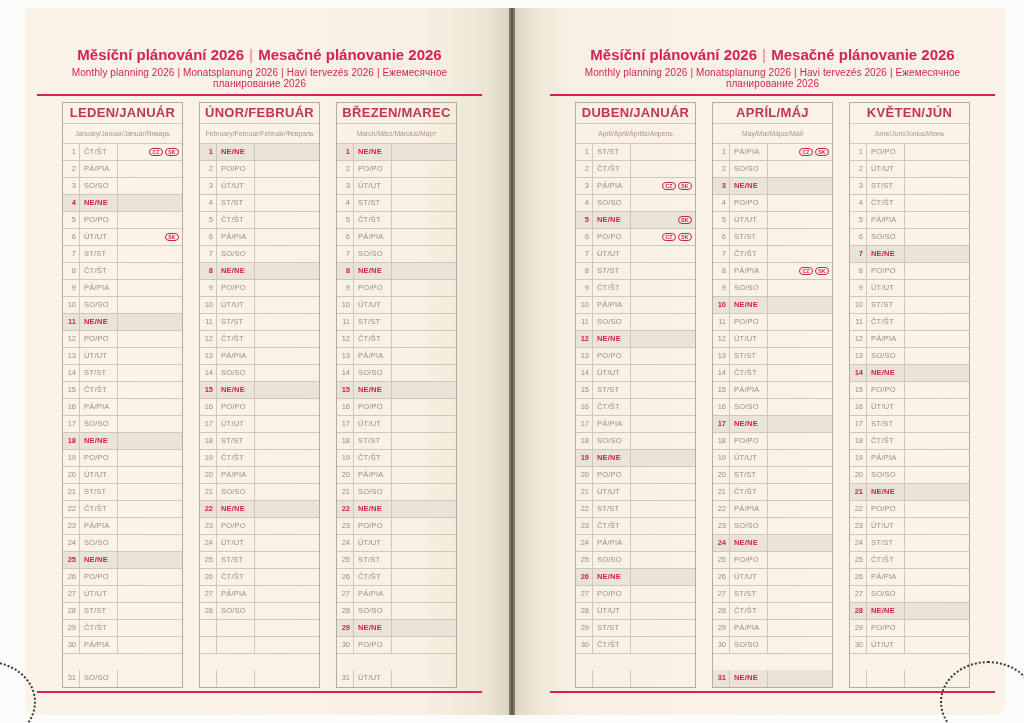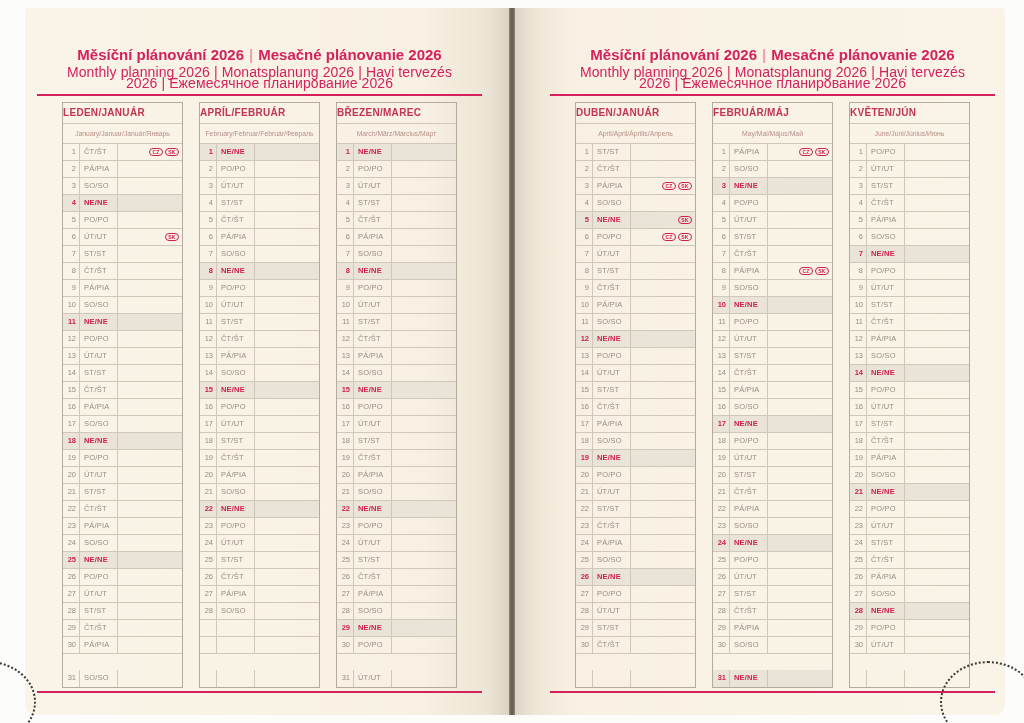--- a/index.html
+++ b/index.html
@@ -20,26 +20,26 @@
   .page-right{left:487px;width:493px;border-radius:0 3px 10px 0;
     background:linear-gradient(to right,#d9d1c0 0%,#ece5d5 4%,#f8f1e3 12%,#faf4e8 100%);}
   .spine{position:absolute;left:484px;top:0;width:6px;height:707px;
     background:linear-gradient(to right,#8d8577,var(--spine-dark) 50%,#8d8577);}
   .content{position:absolute;top:0;width:395px;}
   .page-left .content{left:37px;}
   .page-right .content{left:63px;}
   .heading{padding-top:38px;text-align:center;}
   .title{font-size:15px;font-weight:bold;color:var(--accent-pink);line-height:18px;}
   .title .title-sep{color:var(--separator-pink);font-weight:bold;padding:0 5px;}
-  .subtitle{font-size:14px;color:var(--accent-pink);margin-top:3px;line-height:11px;letter-spacing:.1px;}
+  .subtitle{font-size:10px;color:var(--accent-pink);margin-top:3px;line-height:11px;letter-spacing:.1px;}
   .rule{height:2px;background:var(--accent-pink);margin:5px -25px 0 -25px;}
   .rule-bottom{height:2px;background:var(--accent-pink);margin:3px -25px 0 -25px;}
   .tables{display:flex;justify-content:space-between;margin-top:6px;}
   .month-table{width:121px;border:1px solid var(--table-border);box-sizing:border-box;background:transparent;}
-  .month-title{height:20px;line-height:20px;text-align:left;font-size:10px;font-weight:bold;
+  .month-title{height:20px;line-height:20px;text-align:center;font-size:13px;font-weight:bold;
     color:var(--month-header-red);letter-spacing:.3px;border-bottom:1px solid var(--grid-line);}
   .month-subtitle{height:19px;line-height:19px;text-align:center;font-size:6.8px;
     color:var(--month-subtitle-rose);border-bottom:1px solid var(--grid-line);}
   .day-row{display:flex;height:17px;border-bottom:1px solid var(--grid-line);
     font-size:7.5px;color:var(--weekday-gray);box-sizing:border-box;}
   .day-row:last-child{border-bottom:none;margin-top:16px;}
   .cell-num{width:17px;text-align:right;padding-right:3px;line-height:16px;
     border-right:1px solid var(--grid-line);box-sizing:border-box;}
   .cell-day{width:38px;padding-left:4px;line-height:16px;
     border-right:1px solid var(--grid-line);box-sizing:border-box;letter-spacing:.2px;}
@@ -228,21 +228,21 @@
                 <div class="cell-notes"></div>
               </div>
               <div class="day-row">
                 <div class="cell-num">31</div>
                 <div class="cell-day">SO/SO</div>
                 <div class="cell-notes"></div>
               </div>
             </div>
         </div>
         <div class="month-table">
-          <div class="month-title">APRÍL/FEBRUÁR</div>
+          <div class="month-title">ÚNOR/FEBRUÁR</div>
           <div class="month-subtitle">February/Februar/Február/Февраль</div>
           <div class="month-rows">
               <div class="day-row sunday">
                 <div class="cell-num">1</div>
                 <div class="cell-day">NE/NE</div>
                 <div class="cell-notes"></div>
               </div>
               <div class="day-row">
                 <div class="cell-num">2</div>
                 <div class="cell-day">PO/PO</div>
@@ -734,21 +734,21 @@
                 <div class="cell-notes"></div>
               </div>
               <div class="day-row">
                 <div class="cell-num"></div>
                 <div class="cell-day"></div>
                 <div class="cell-notes"></div>
               </div>
             </div>
         </div>
         <div class="month-table">
-          <div class="month-title">FEBRUÁR/MÁJ</div>
+          <div class="month-title">APRÍL/MÁJ</div>
           <div class="month-subtitle">May/Mai/Május/Май</div>
           <div class="month-rows">
               <div class="day-row">
                 <div class="cell-num">1</div>
                 <div class="cell-day">PÁ/PIA</div>
                 <div class="cell-notes">
                   <span class="badge">CZ</span>
                   <span class="badge">SK</span>
                 </div>
               </div>

